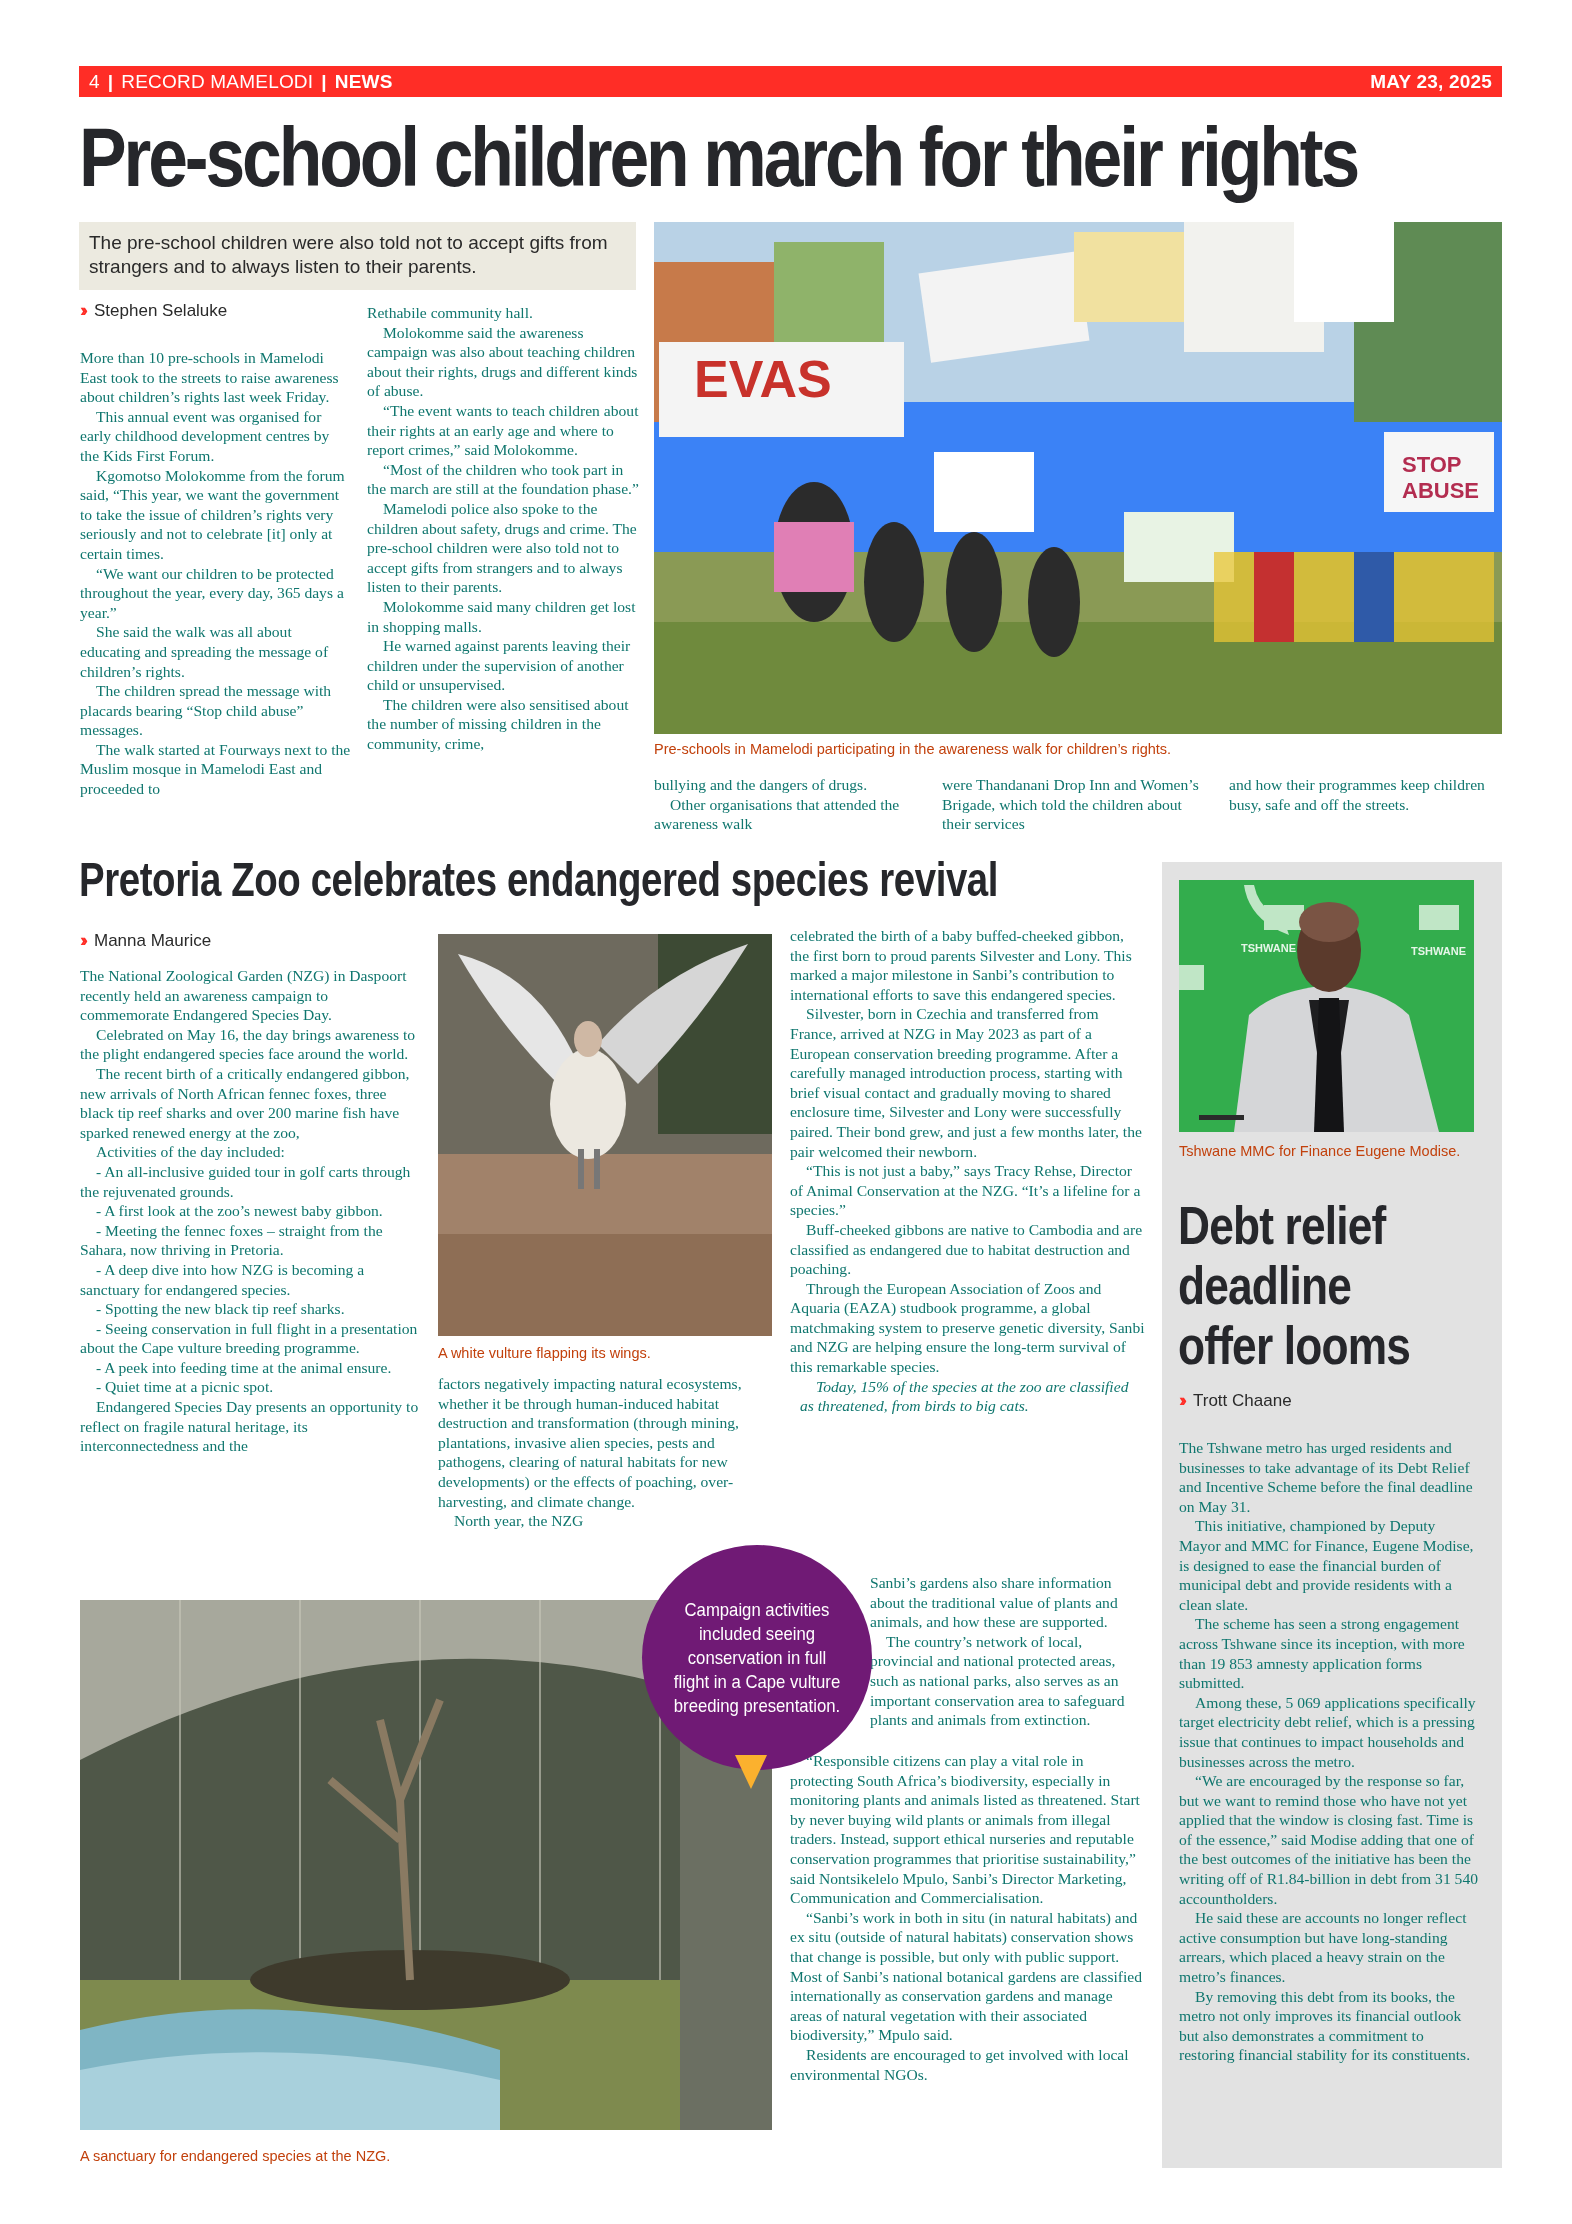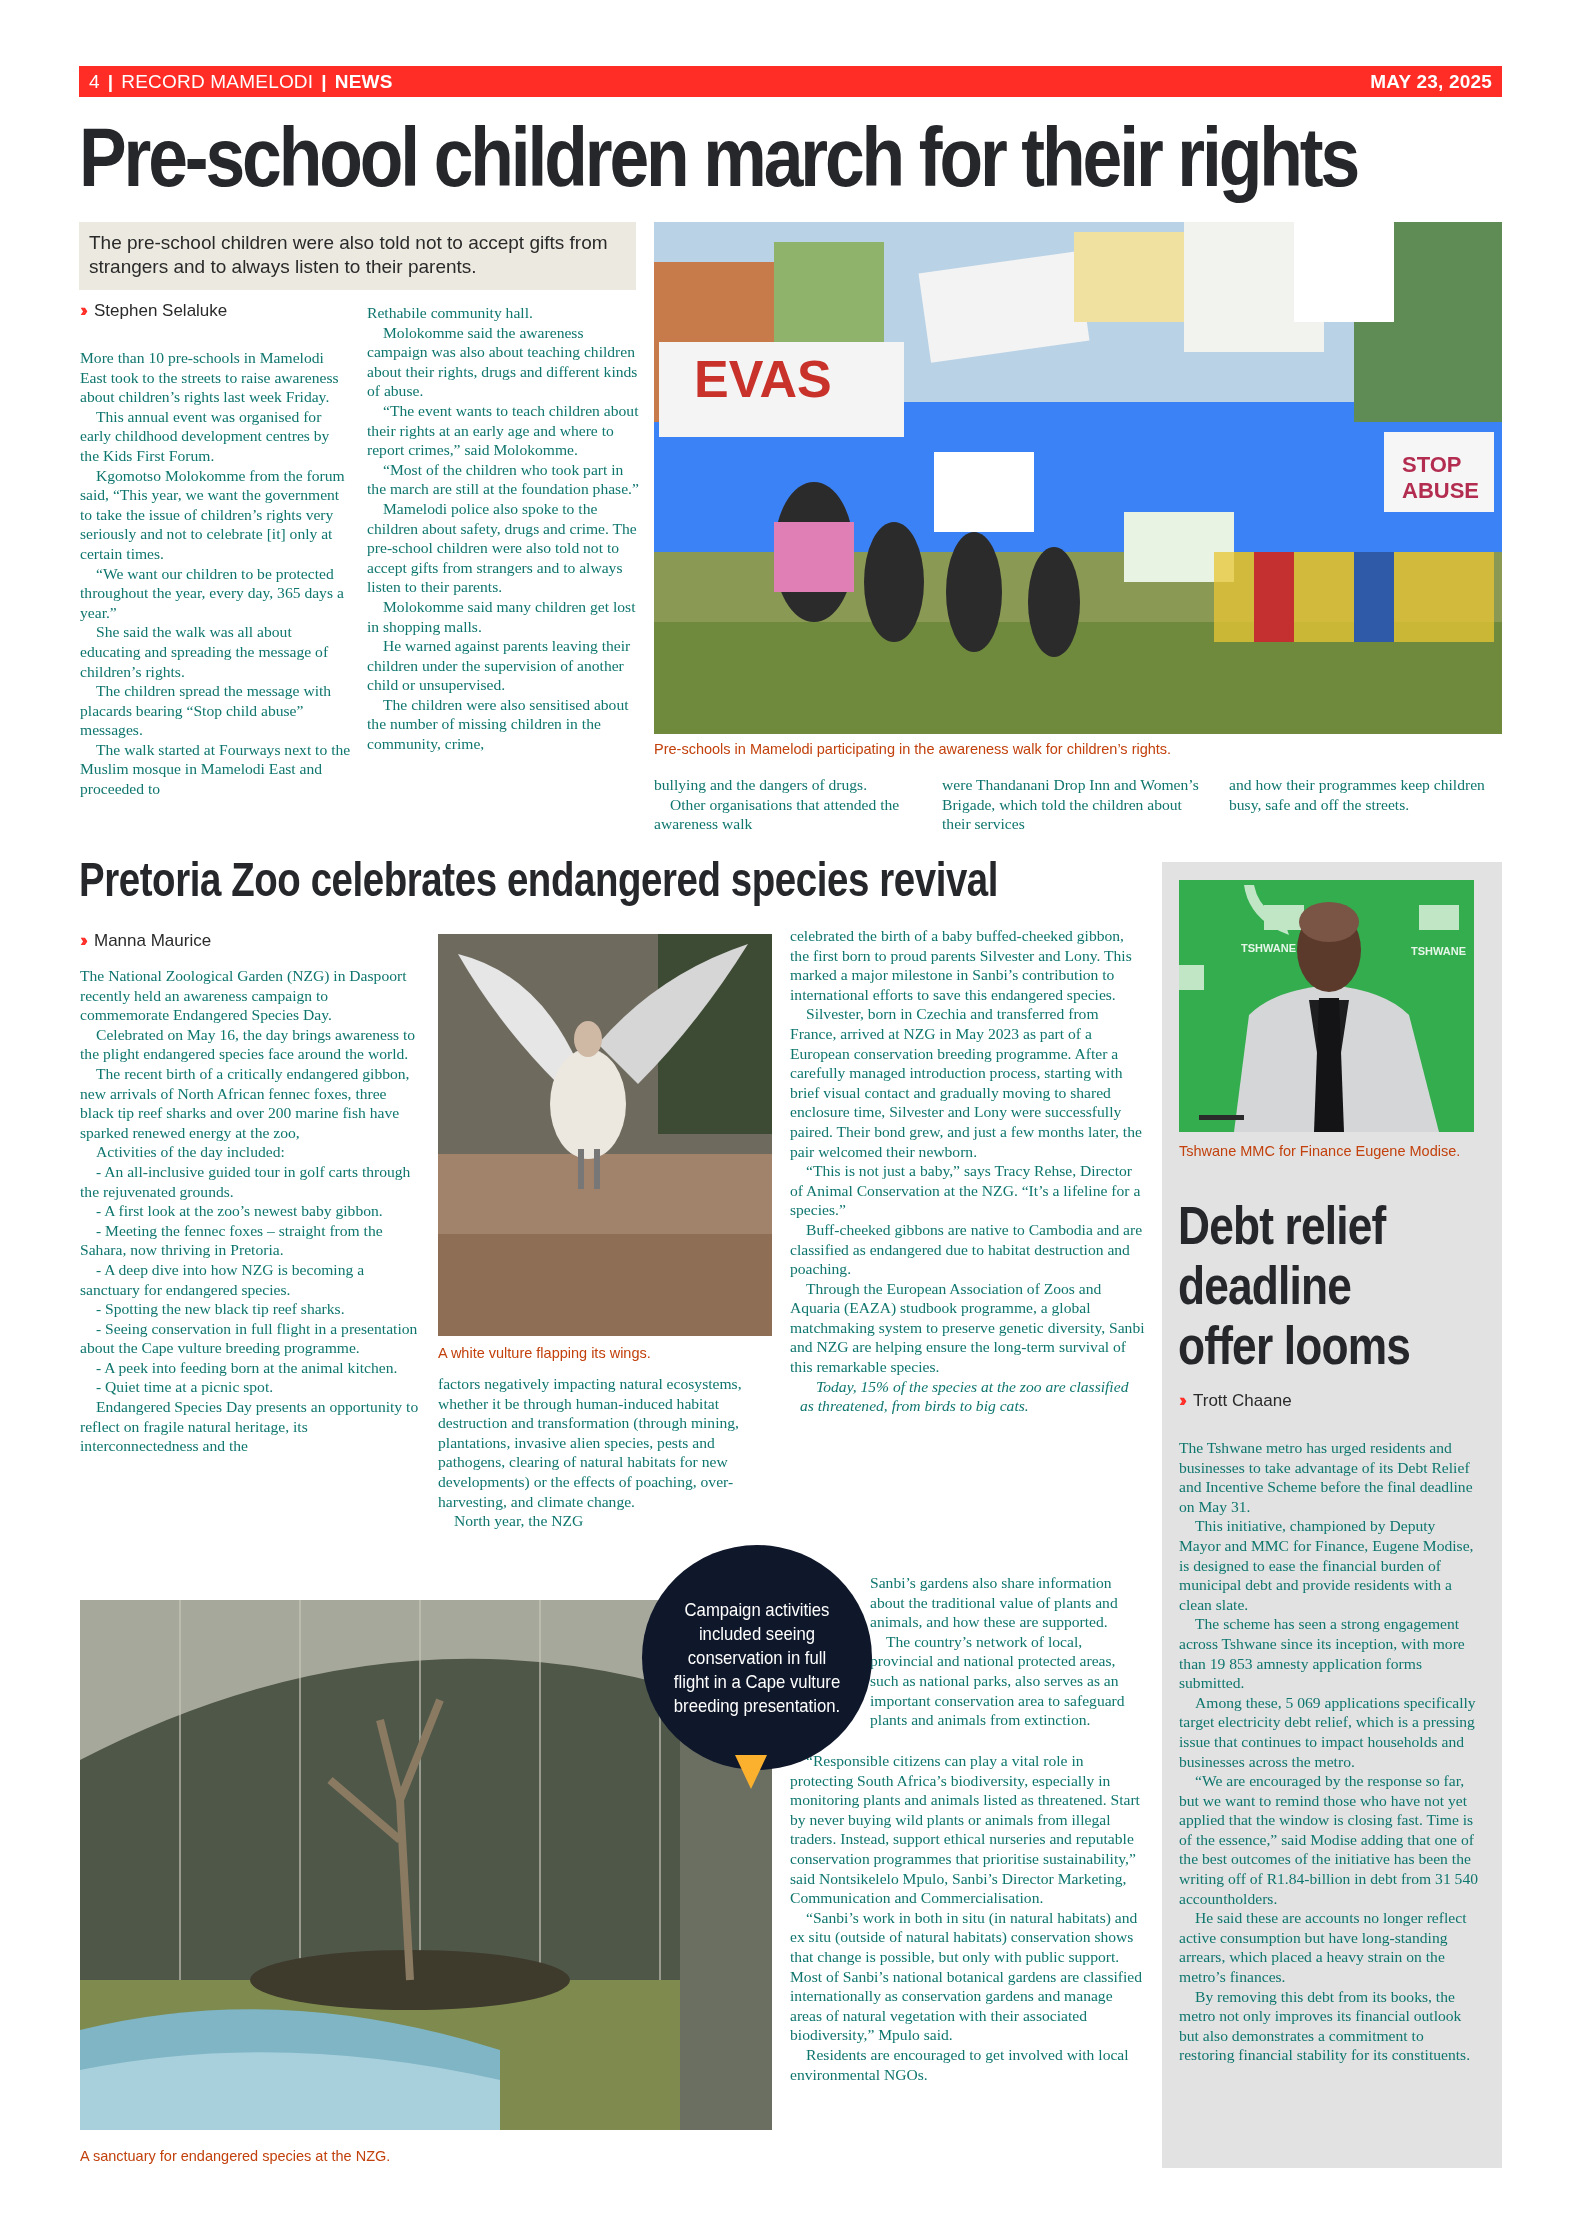--- a/index.html
+++ b/index.html
@@ -31,21 +31,21 @@
   .photo { overflow: hidden; }
   .caption { font-family: "Liberation Sans", sans-serif; font-size: 14.5px; color: #c2410c; line-height: 18px; }
 
   .headline2 { left: 79px; top: 852px; font-family: "Liberation Sans", sans-serif; font-size: 48px; line-height: 56px;
     color: #26272b; transform: scaleX(0.8); transform-origin: left; white-space: nowrap; letter-spacing: -0.5px; }
 
   .sidebar { left: 1162px; top: 862px; width: 340px; height: 1306px; background: #e2e2e2; }
   .headline3 { font-family: "Liberation Sans", sans-serif; font-size: 54px; line-height: 60px; color: #26272b;
     transform: scaleX(0.82); transform-origin: left; letter-spacing: -1px; }
 
-  .bubble { left: 642px; top: 1545px; width: 230px; height: 225px; background: #0f172a; border-radius: 50%;
+  .bubble { left: 642px; top: 1545px; width: 230px; height: 225px; background: #701a75; border-radius: 50%;
     color: #fff; font-family: "Liberation Sans", sans-serif; font-size: 19px; line-height: 24px; text-align: center;
     display: flex; align-items: center; justify-content: center; padding: 0 18px; }
   .bubble-tail { left: 735px; top: 1755px; width: 0; height: 0; border-left: 16px solid transparent; border-right: 16px solid transparent;
     border-top: 34px solid #fbb12e; }
   .bubble span { display: block; transform: scaleX(0.88); }
 </style>
 </head>
 <body>
 
 <div class="abs topbar">
@@ -142,21 +142,21 @@
   <p>The National Zoological Garden (NZG) in Daspoort recently held an awareness campaign to commemorate Endangered Species Day.</p>
   <p>Celebrated on May 16, the day brings awareness to the plight endangered species face around the world.</p>
   <p>The recent birth of a critically endangered gibbon, new arrivals of North African fennec foxes, three black tip reef sharks and over 200 marine fish have sparked renewed energy at the zoo,</p>
   <p>Activities of the day included:</p>
   <p>- An all-inclusive guided tour in golf carts through the rejuvenated grounds.</p>
   <p>- A first look at the zoo’s newest baby gibbon.</p>
   <p>- Meeting the fennec foxes – straight from the Sahara, now thriving in Pretoria.</p>
   <p>- A deep dive into how NZG is becoming a sanctuary for endangered species.</p>
   <p>- Spotting the new black tip reef sharks.</p>
   <p>- Seeing conservation in full flight in a presentation about the Cape vulture breeding programme.</p>
-  <p>- A peek into feeding born at the animal kitchen.</p>
+  <p>- A peek into feeding time at the animal ensure.</p>
   <p>- Quiet time at a picnic spot.</p>
   <p>Endangered Species Day presents an opportunity to reflect on fragile natural heritage, its interconnectedness and the</p>
 </div>
 
 <div class="abs photo" style="left:438px; top:934px; width:334px; height:402px; background:#8a7c6c;">
   <svg width="334" height="402" viewBox="0 0 334 402">
     <rect x="0" y="0" width="334" height="402" fill="#6e6a5e"></rect>
     <rect x="0" y="220" width="334" height="182" fill="#a1826a"></rect>
     <rect x="220" y="0" width="114" height="200" fill="#3d4a34"></rect>
     <path d="M20 20 Q100 40 140 130 L120 150 Q60 90 20 20 Z" fill="#e6e6e6"></path>

